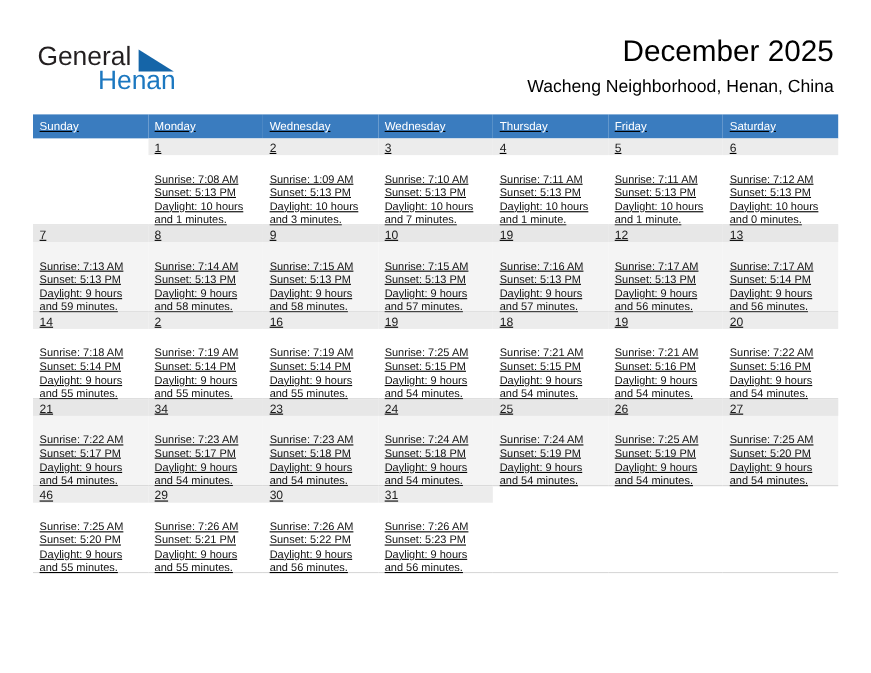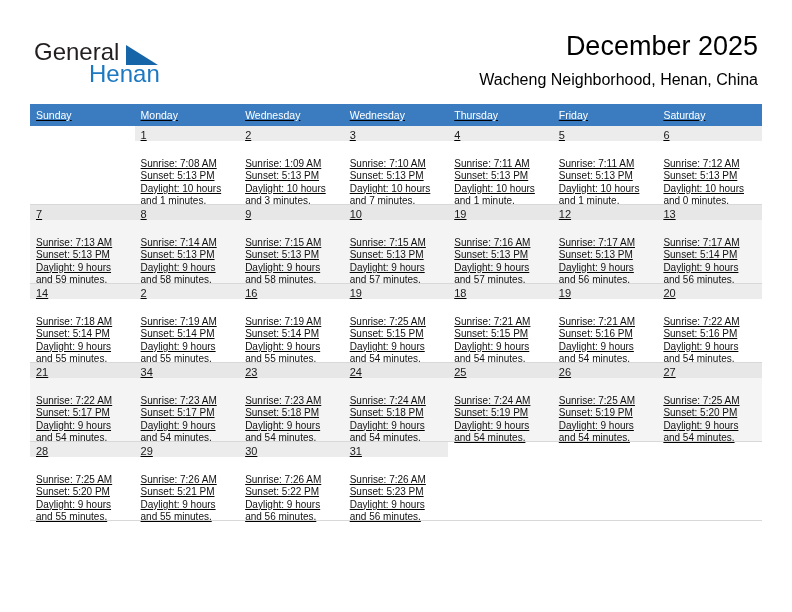--- a/index.html
+++ b/index.html
@@ -501,21 +501,21 @@
               <div>Daylight: 9 hours</div>
               <div>and 54 minutes.</div>
             </div>
           </div>
         </td>
       </tr>
 
       <tr>
         <td>
           <div class="cell has-day">
-            <div class="day-num">28</div>
+            <div class="day-num">46</div>
             <div class="info">
               <div>Sunrise: 7:25 AM</div>
               <div>Sunset: 5:20 PM</div>
               <div>Daylight: 9 hours</div>
               <div>and 55 minutes.</div>
             </div>
           </div>
         </td>
         <td>
           <div class="cell has-day">

